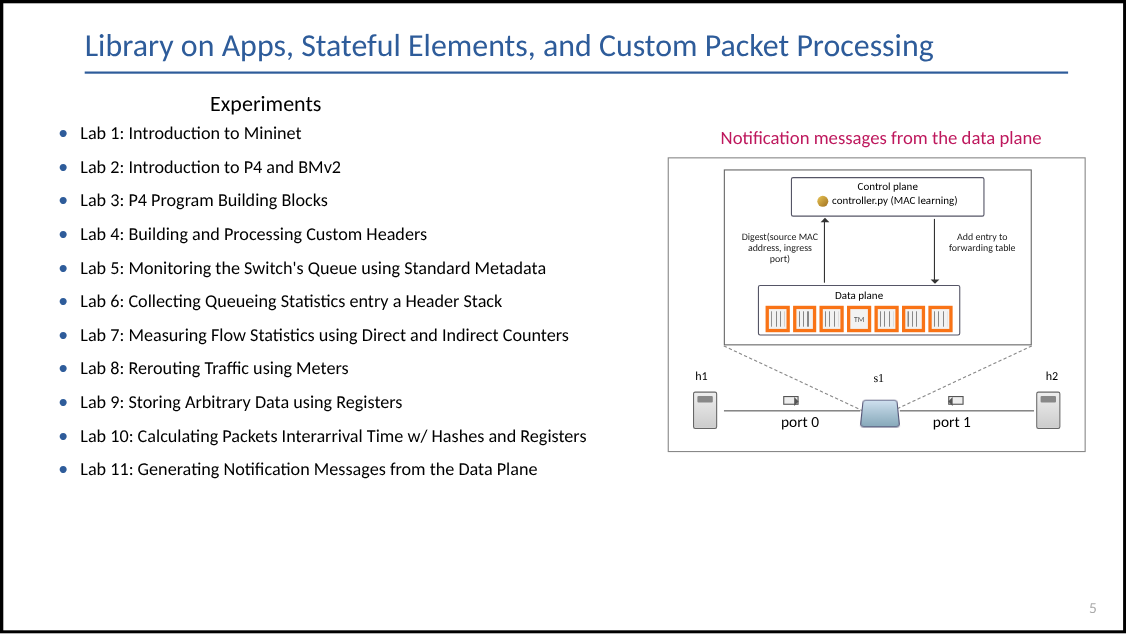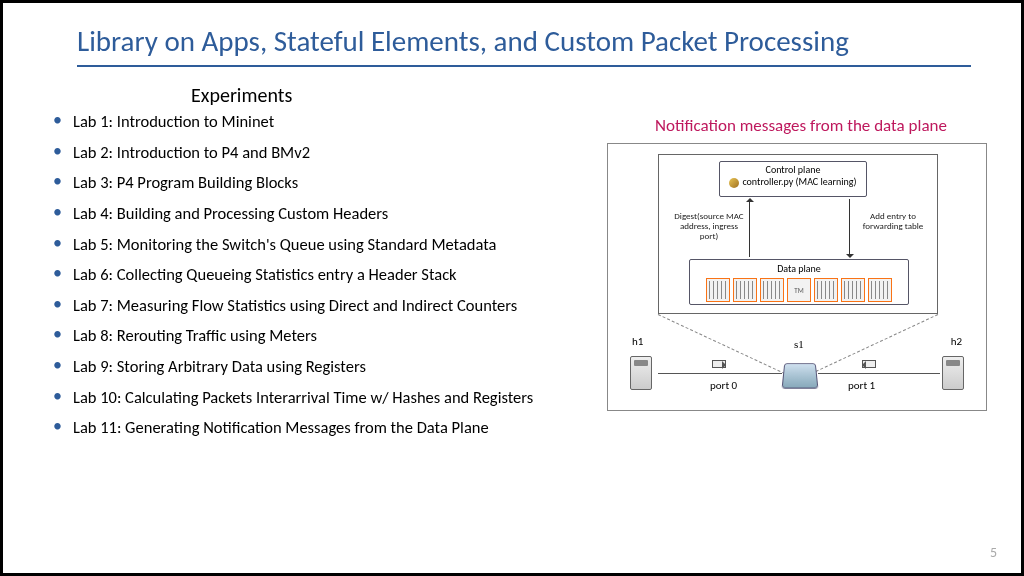--- a/index.html
+++ b/index.html
@@ -32,25 +32,25 @@
   .figure-caption {
     position: absolute; left: 618px; top: 112px; width: 360px;
     text-align: center; font-size: 17px; color: #be185d;
   }
   .figure {
     position: absolute; left: 604px; top: 140px; width: 380px; height: 268px;
     border: 1px solid #888; background: #fff;
   }
   
   .plane-group { position: absolute; left: 50px; top: 10px; width: 280px; height: 160px; border: 1px solid #666; background:#fff; }
-  .cp { position: absolute; left: 60px; top: 6px; width: 148px; height: 36px; border:1px solid #556; border-radius:2px; text-align:center; font-size:10px; line-height:1.2; padding-top:2px; background:#fff; }
+  .cp { position: absolute; left: 60px; top: 6px; width: 176px; height: 36px; border:1px solid #556; border-radius:2px; text-align:center; font-size:10px; line-height:1.2; padding-top:2px; background:#fff; }
   .cp .icon { display:inline-block; width:10px; height:10px; background:linear-gradient(135deg,#e8c454,#a07020); border-radius:50%; margin-right:3px; vertical-align:middle;}
-  .dp { position: absolute; left: 30px; top: 104px; width: 220px; height: 46px; border:1px solid #556; border-radius:2px; background:#fff; text-align:center; font-size:10px; padding-top:2px; }
+  .dp { position: absolute; left: 30px; top: 104px; width: 184px; height: 46px; border:1px solid #556; border-radius:2px; background:#fff; text-align:center; font-size:10px; padding-top:2px; }
   .stages { display:flex; justify-content:center; gap:3px; margin-top:3px; padding:0 6px;}
-  .stage { width:24px; height:24px; border:1px solid #f97316; background:#f2f2f2; position:relative;}
+  .stage { width:24px; height:24px; border:3px solid #f97316; background:#f2f2f2; position:relative;}
   .stage::after{content:"";position:absolute;inset:2px;background:repeating-linear-gradient(90deg,#888 0 1px,transparent 1px 4px);}
   .tm { font-size:7px; display:flex; align-items:center; justify-content:center; color:#555; }
   .tm::after{display:none;}
   .arrow { position:absolute; width:1px; background:#333; }
   .arrow.up { left: 90px; top:44px; height:58px; }
   .arrow.up::before{content:"";position:absolute;top:-5px;left:-3px;border:4px solid transparent;border-bottom-color:#333;}
   .arrow.down { left: 190px; top:44px; height:58px; }
   .arrow.down::before{content:"";position:absolute;bottom:-5px;left:-3px;border:4px solid transparent;border-top-color:#333;}
   .lbl { position:absolute; font-size:9px; text-align:center; line-height:1.1; color:#222; }
   .digest-lbl { left:14px; top:56px; width:72px; }
@@ -64,21 +64,21 @@
   .host .tower { width:22px; height:34px; border:1px solid #666; background:linear-gradient(#eee,#ccc); border-radius:2px; position:absolute; bottom:0; left:4px;}
   .host .tower::after{content:"";position:absolute;top:3px;left:3px;right:3px;height:6px;background:#888;border-radius:1px;}
   .h1 { left:18px; } .h2 { right:18px; }
   .host-lbl { position:absolute; font-size:11px; }
   .h1-lbl { left:24px; bottom:62px; } .h2-lbl { right:24px; bottom:62px;margin-left:40px; }
   .switch { position:absolute; left:175px; bottom:22px; width:34px; height:30px; }
   .switch .body{width:34px;height:26px;border:1px solid #557; background:linear-gradient(#cfe0ef,#8ab); border-radius:3px; position:absolute; bottom:0; transform:perspective(40px) rotateX(14deg);}
   .s1-lbl { position:absolute; left:186px; bottom:60px; font-size:11px;font-family:Liberation Serif, serif; }
   .link { position:absolute; bottom:36px; height:1px; background:#555; }
   .link.l1{ left:50px; width:124px; } .link.r1{ left:210px; width:122px; }
-  .port-lbl{position:absolute; font-size:11px; bottom:18px;}
+  .port-lbl{position:absolute; font-size:14px; bottom:18px;}
   .p0{left:102px;} .p1{left:240px;}
   .pkt { position:absolute; bottom:42px; width:14px; height:8px; border:1px solid #555; background:#eee;}
   .pkt::after{content:"";position:absolute;right:-5px;top:0;border:4px solid transparent;border-left-color:#555;}
   .pkt.rev::after{right:auto;left:-5px;border-left-color:transparent;border-right-color:#555;}
   .pkt.a{left:104px;} .pkt.b{left:254px;}
   .page-num { position:absolute; right:24px; bottom:12px; font-size:14px; color:#aaa; }
 </style>
 </head>
 <body>
 

